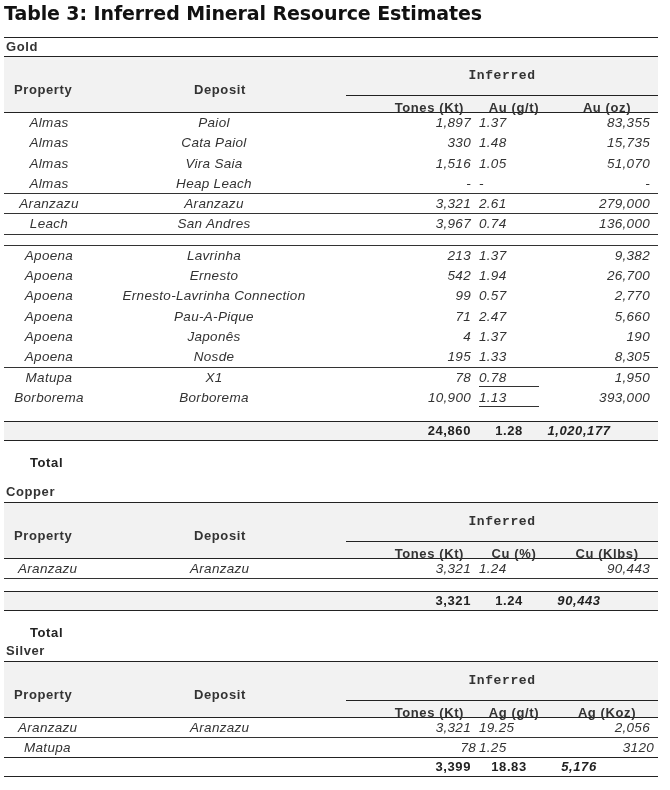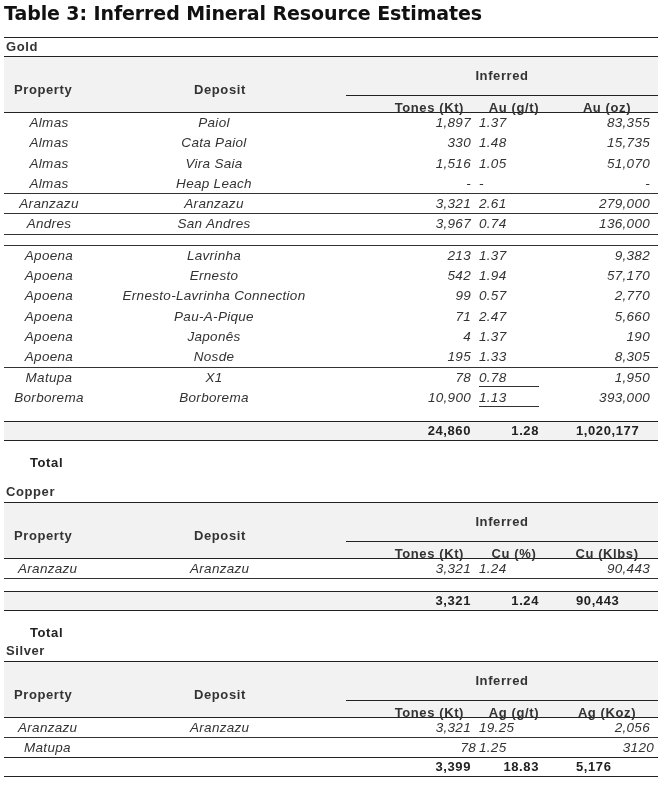--- a/index.html
+++ b/index.html
@@ -21,21 +21,21 @@
   }
   .sec-label.noborder-top { border-top: none; }
 
   .hdr {
     position: relative; height: 56px; background: #f2f2f2;
     border-bottom: 1.5px solid #222;
     font-weight: bold; font-size: 13px; color: #333; letter-spacing: 0.6px;
   }
   .hdr .h-prop { position: absolute; left: 10px; top: 25px; }
   .hdr .h-dep { position: absolute; left: 190px; top: 25px; }
-  .hdr .h-inf { position: absolute; left: 342px; width: 312px; top: 11px; text-align: center; }
+  .hdr .h-inf { position: absolute; left: 342px; width: 312px; top: 11px; text-align: center; font-family: Liberation Mono, monospace; }
   .hdr .h-line { position: absolute; left: 342px; width: 312px; top: 38px; border-top: 1.5px solid #222; }
   .hdr .h-c1 { position: absolute; left: 360px; width: 100px; top: 43px; text-align: right; }
   .hdr .h-c2 { position: absolute; left: 470px; width: 80px; top: 43px; text-align: center; }
   .hdr .h-c3 { position: absolute; left: 560px; width: 86px; top: 43px; text-align: center; }
 
   .row {
     position: relative; height: 20.3px; font-size: 13.5px; color: #333; line-height: 20px;
     letter-spacing: 0.3px;
     font-style: italic;
   }
@@ -53,22 +53,22 @@
   .spacer { height: 10px; border-bottom: 1.5px solid #333; }
   .spacer.tall { height: 11px; }
 
   .total {
     position: relative; height: 20px; background: #f2f2f2;
     border-top: 1.5px solid #222; border-bottom: 1.5px solid #222;
     font-weight: bold; font-size: 13px; color: #222; line-height: 18px; letter-spacing: 0.6px;
   }
   .total .t-label { position: absolute; left: 26px; margin-top: 32px; }
   .total .c-ton { position: absolute; left: 360px; width: 107px; text-align: right; }
-  .total .c-gr  { position: absolute; left: 475px; width: 60px; text-align: right; }
-  .total .c-oz  { position: absolute; left: 572px; width: 86px; text-align: left; }
+  .total .c-gr  { position: absolute; left: 475px; width: 60px; text-align: center; }
+  .total .c-oz  { position: absolute; left: 532px; width: 86px; text-align: center; font-style: italic; }
 </style>
 </head>
 <body>
 
 <div class="title">Table 3: Inferred Mineral Resource Estimates</div>
 
 <div class="section" style="top:37px;">
   <div class="sec-label">Gold</div>
   <div class="hdr">
     <span class="h-prop">Property</span>
@@ -109,40 +109,40 @@
     <span class="c-oz">-</span>
   </div>
   <div class="row bb">
     <span class="c-prop">Aranzazu</span>
     <span class="c-dep">Aranzazu</span>
     <span class="c-ton">3,321</span>
     <span class="c-gr">2.61</span>
     <span class="c-oz">279,000</span>
   </div>
   <div class="row bb">
-    <span class="c-prop">Andres</span>
+    <span class="c-prop">Leach</span>
     <span class="c-dep">San Andres</span>
     <span class="c-ton">3,967</span>
     <span class="c-gr">0.74</span>
     <span class="c-oz">136,000</span>
   </div>
   <div class="spacer tall"></div>
   <div class="row">
     <span class="c-prop">Apoena</span>
     <span class="c-dep">Lavrinha</span>
     <span class="c-ton">213</span>
     <span class="c-gr">1.37</span>
     <span class="c-oz">9,382</span>
   </div>
   <div class="row">
     <span class="c-prop">Apoena</span>
     <span class="c-dep">Ernesto</span>
     <span class="c-ton">542</span>
     <span class="c-gr">1.94</span>
-    <span class="c-oz">57,170</span>
+    <span class="c-oz">26,700</span>
   </div>
   <div class="row">
     <span class="c-prop">Apoena</span>
     <span class="c-dep">Ernesto-Lavrinha Connection</span>
     <span class="c-ton">99</span>
     <span class="c-gr">0.57</span>
     <span class="c-oz">2,770</span>
   </div>
   <div class="row">
     <span class="c-prop">Apoena</span>

